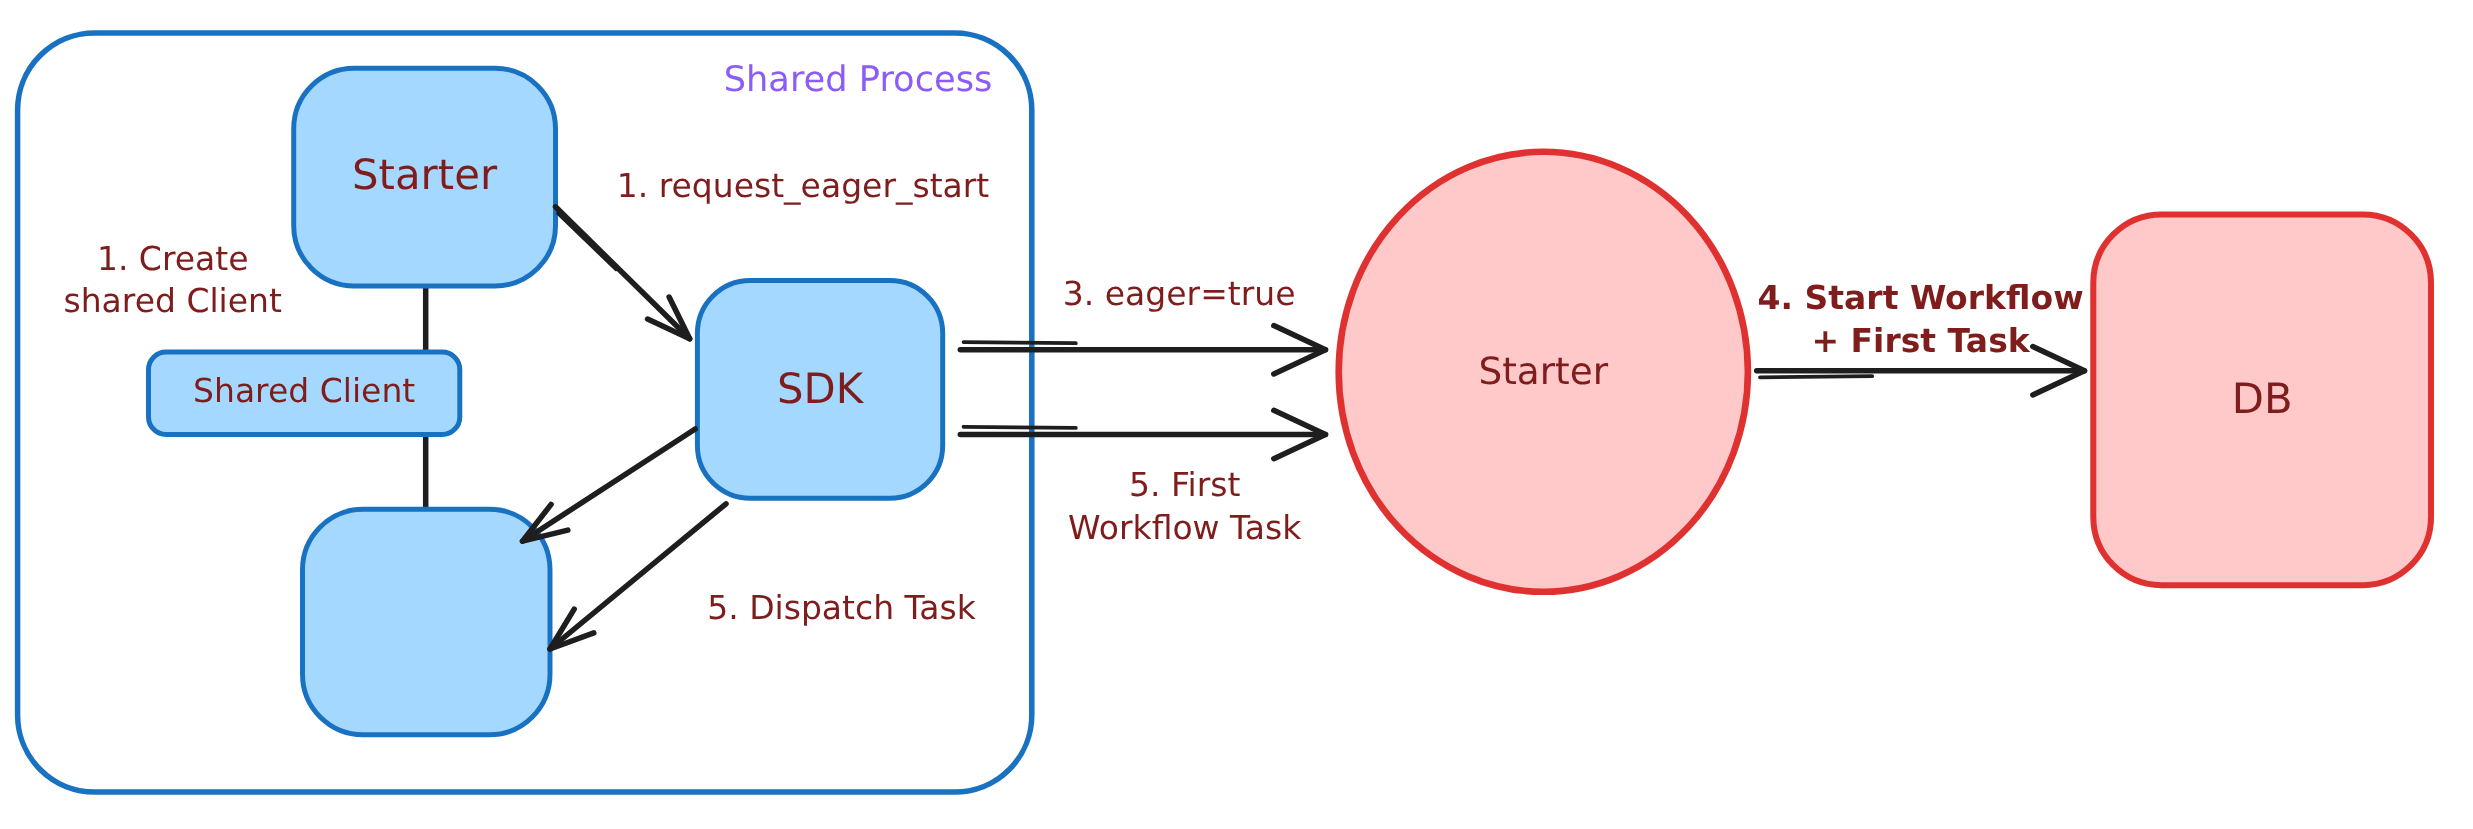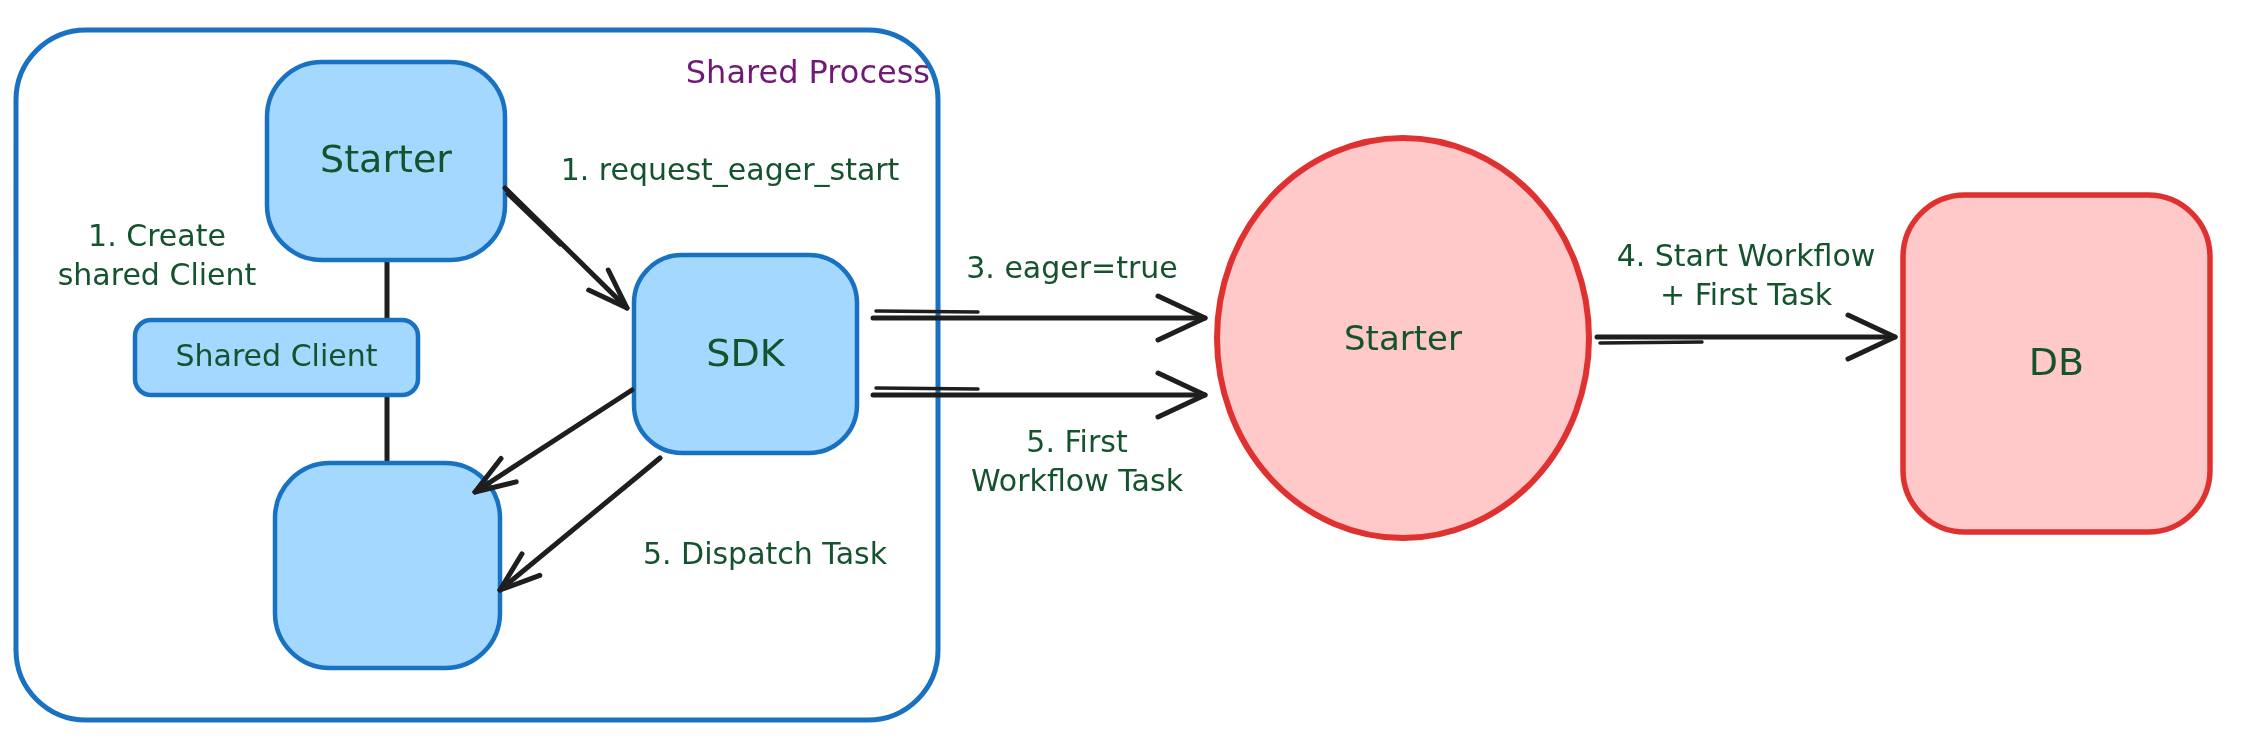--- a/index.html
+++ b/index.html
@@ -6,28 +6,28 @@
   #canvas{
     position:relative;
     width:2248px;height:754px;
     background:#ffffff;
     font-family:"DejaVu Sans", sans-serif;
     overflow:hidden;
   }
   #shapes{position:absolute;left:0;top:0;}
   .label{
     position:absolute;
-    color:#14532d;
+    color:#7f1d1d;
     text-align:center;
     white-space:nowrap;
     line-height:1.26;
   }
   .node-label{font-weight:400;}
   .annotation{font-size:30px;line-height:39px;}
-  .blue-text{color:#701a75;text-align:right;}
+  .blue-text{color:#8b5cf6;}
   .starter-label{font-size:38px;}
   .shared-client-label{font-size:30px;}
   .worker-label{font-size:34px;}
   .sdk-label{font-size:38px;}
   .server-label{font-size:34px;}
   .db-label{font-size:38px;}
   .process-label{font-size:32px;}
 </style>
 </head>
 <body>
@@ -102,18 +102,18 @@
 
   <div class="label annotation" style="left:922px;top:248px;width:300px;">3. eager=true</div>
 
   <div class="label annotation" style="left:917px;top:422px;width:320px;">
     <div>5. First</div>
     <div>Workflow Task</div>
   </div>
 
   <div class="label annotation" style="left:595px;top:534px;width:340px;">5. Dispatch Task</div>
 
-  <div class="label annotation" style="left:1576px;top:236px;width:340px;">
+  <div class="label annotation" style="left:1576px;top:252px;width:340px;font-weight:bold;">
     <div>4. Start Workflow</div>
     <div>+ First Task</div>
   </div>
 
 </div>
 
 </body></html>

